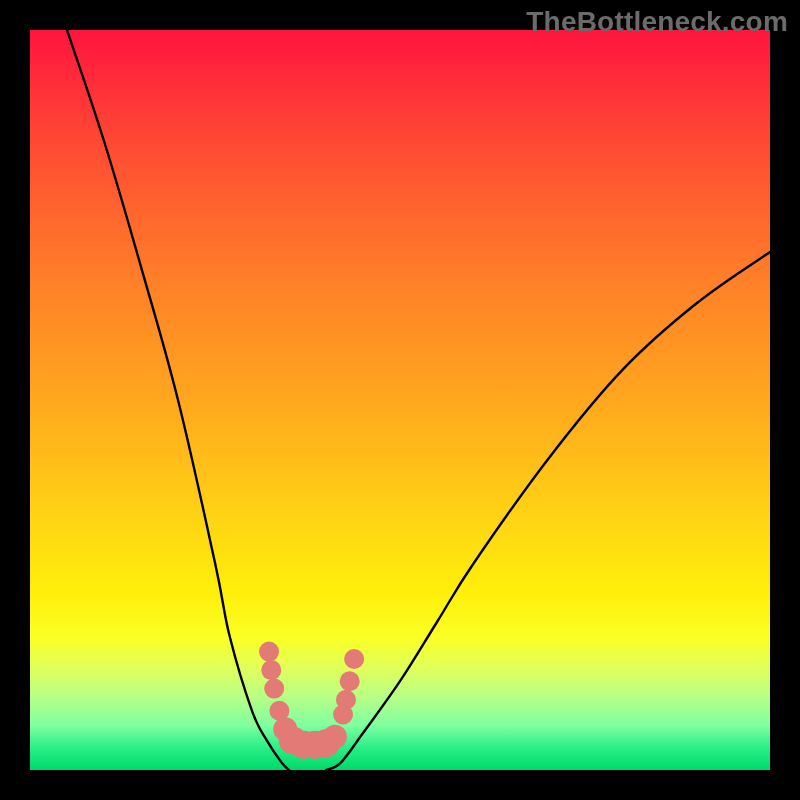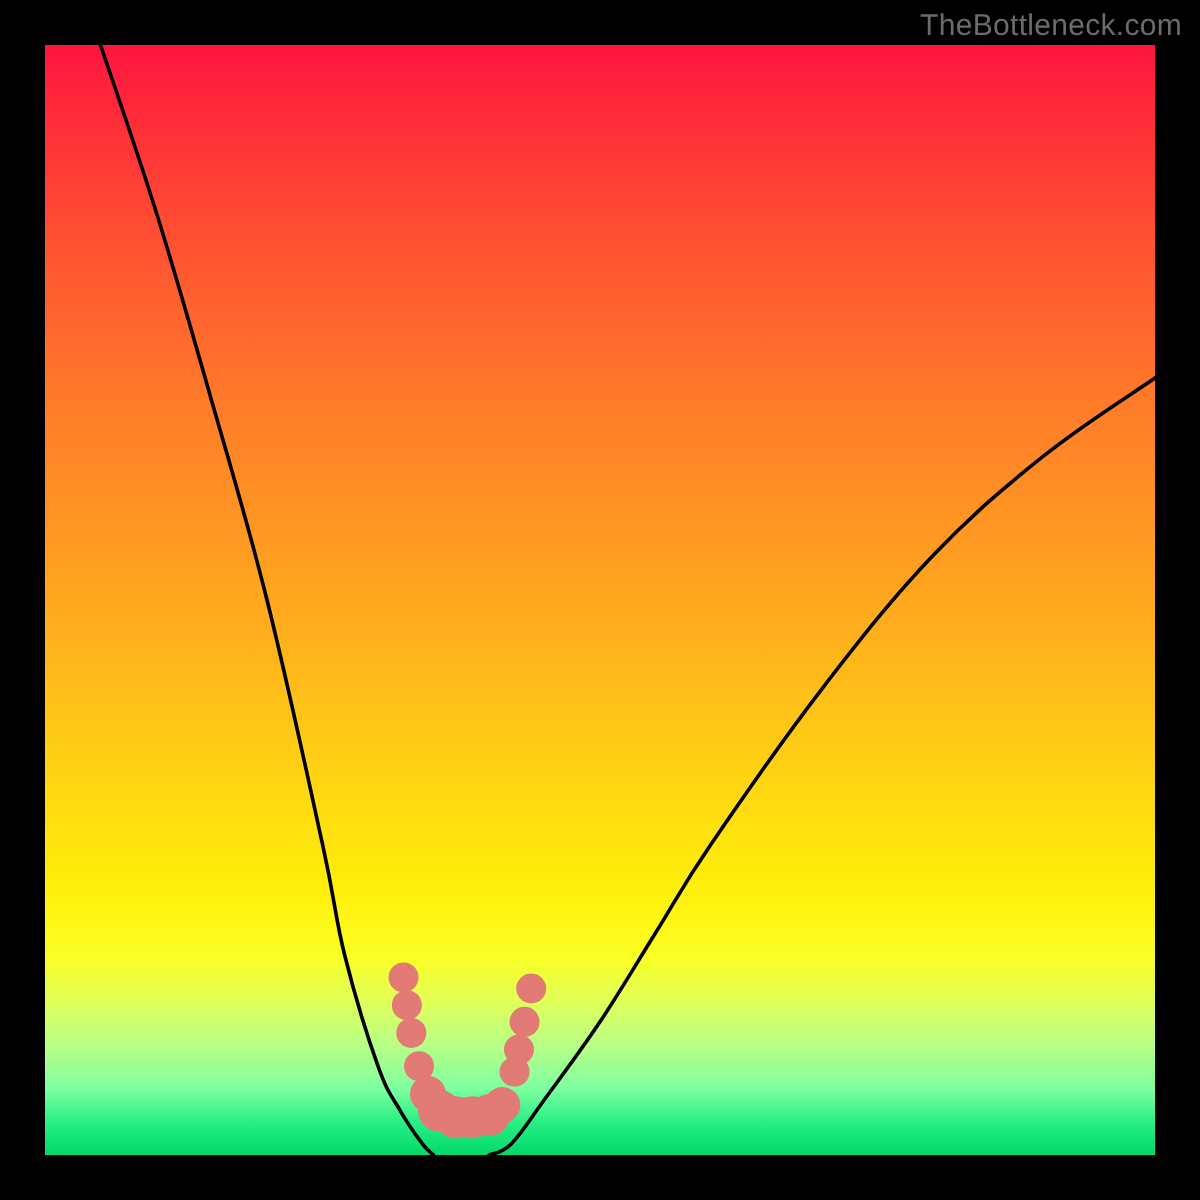--- a/index.html
+++ b/index.html
@@ -47,23 +47,23 @@
     left: 0;
     top: 0;
     width: 740px;
     height: 740px;
   }
   .watermark {
     position: absolute;
     top: 6px;
     right: 12px;
     color: #6b6b6b;
-    font-size: 20px;
+    font-size: 28px;
     letter-spacing: 0.2px;
-    font-weight: 400;
+    font-weight: 700;
     z-index: 10;
   }
 </style>
 </head>
 <body>
 
 <div class="watermark">TheBottleneck.com</div>
 
 <div class="frame">
   <div class="gradient"></div>

